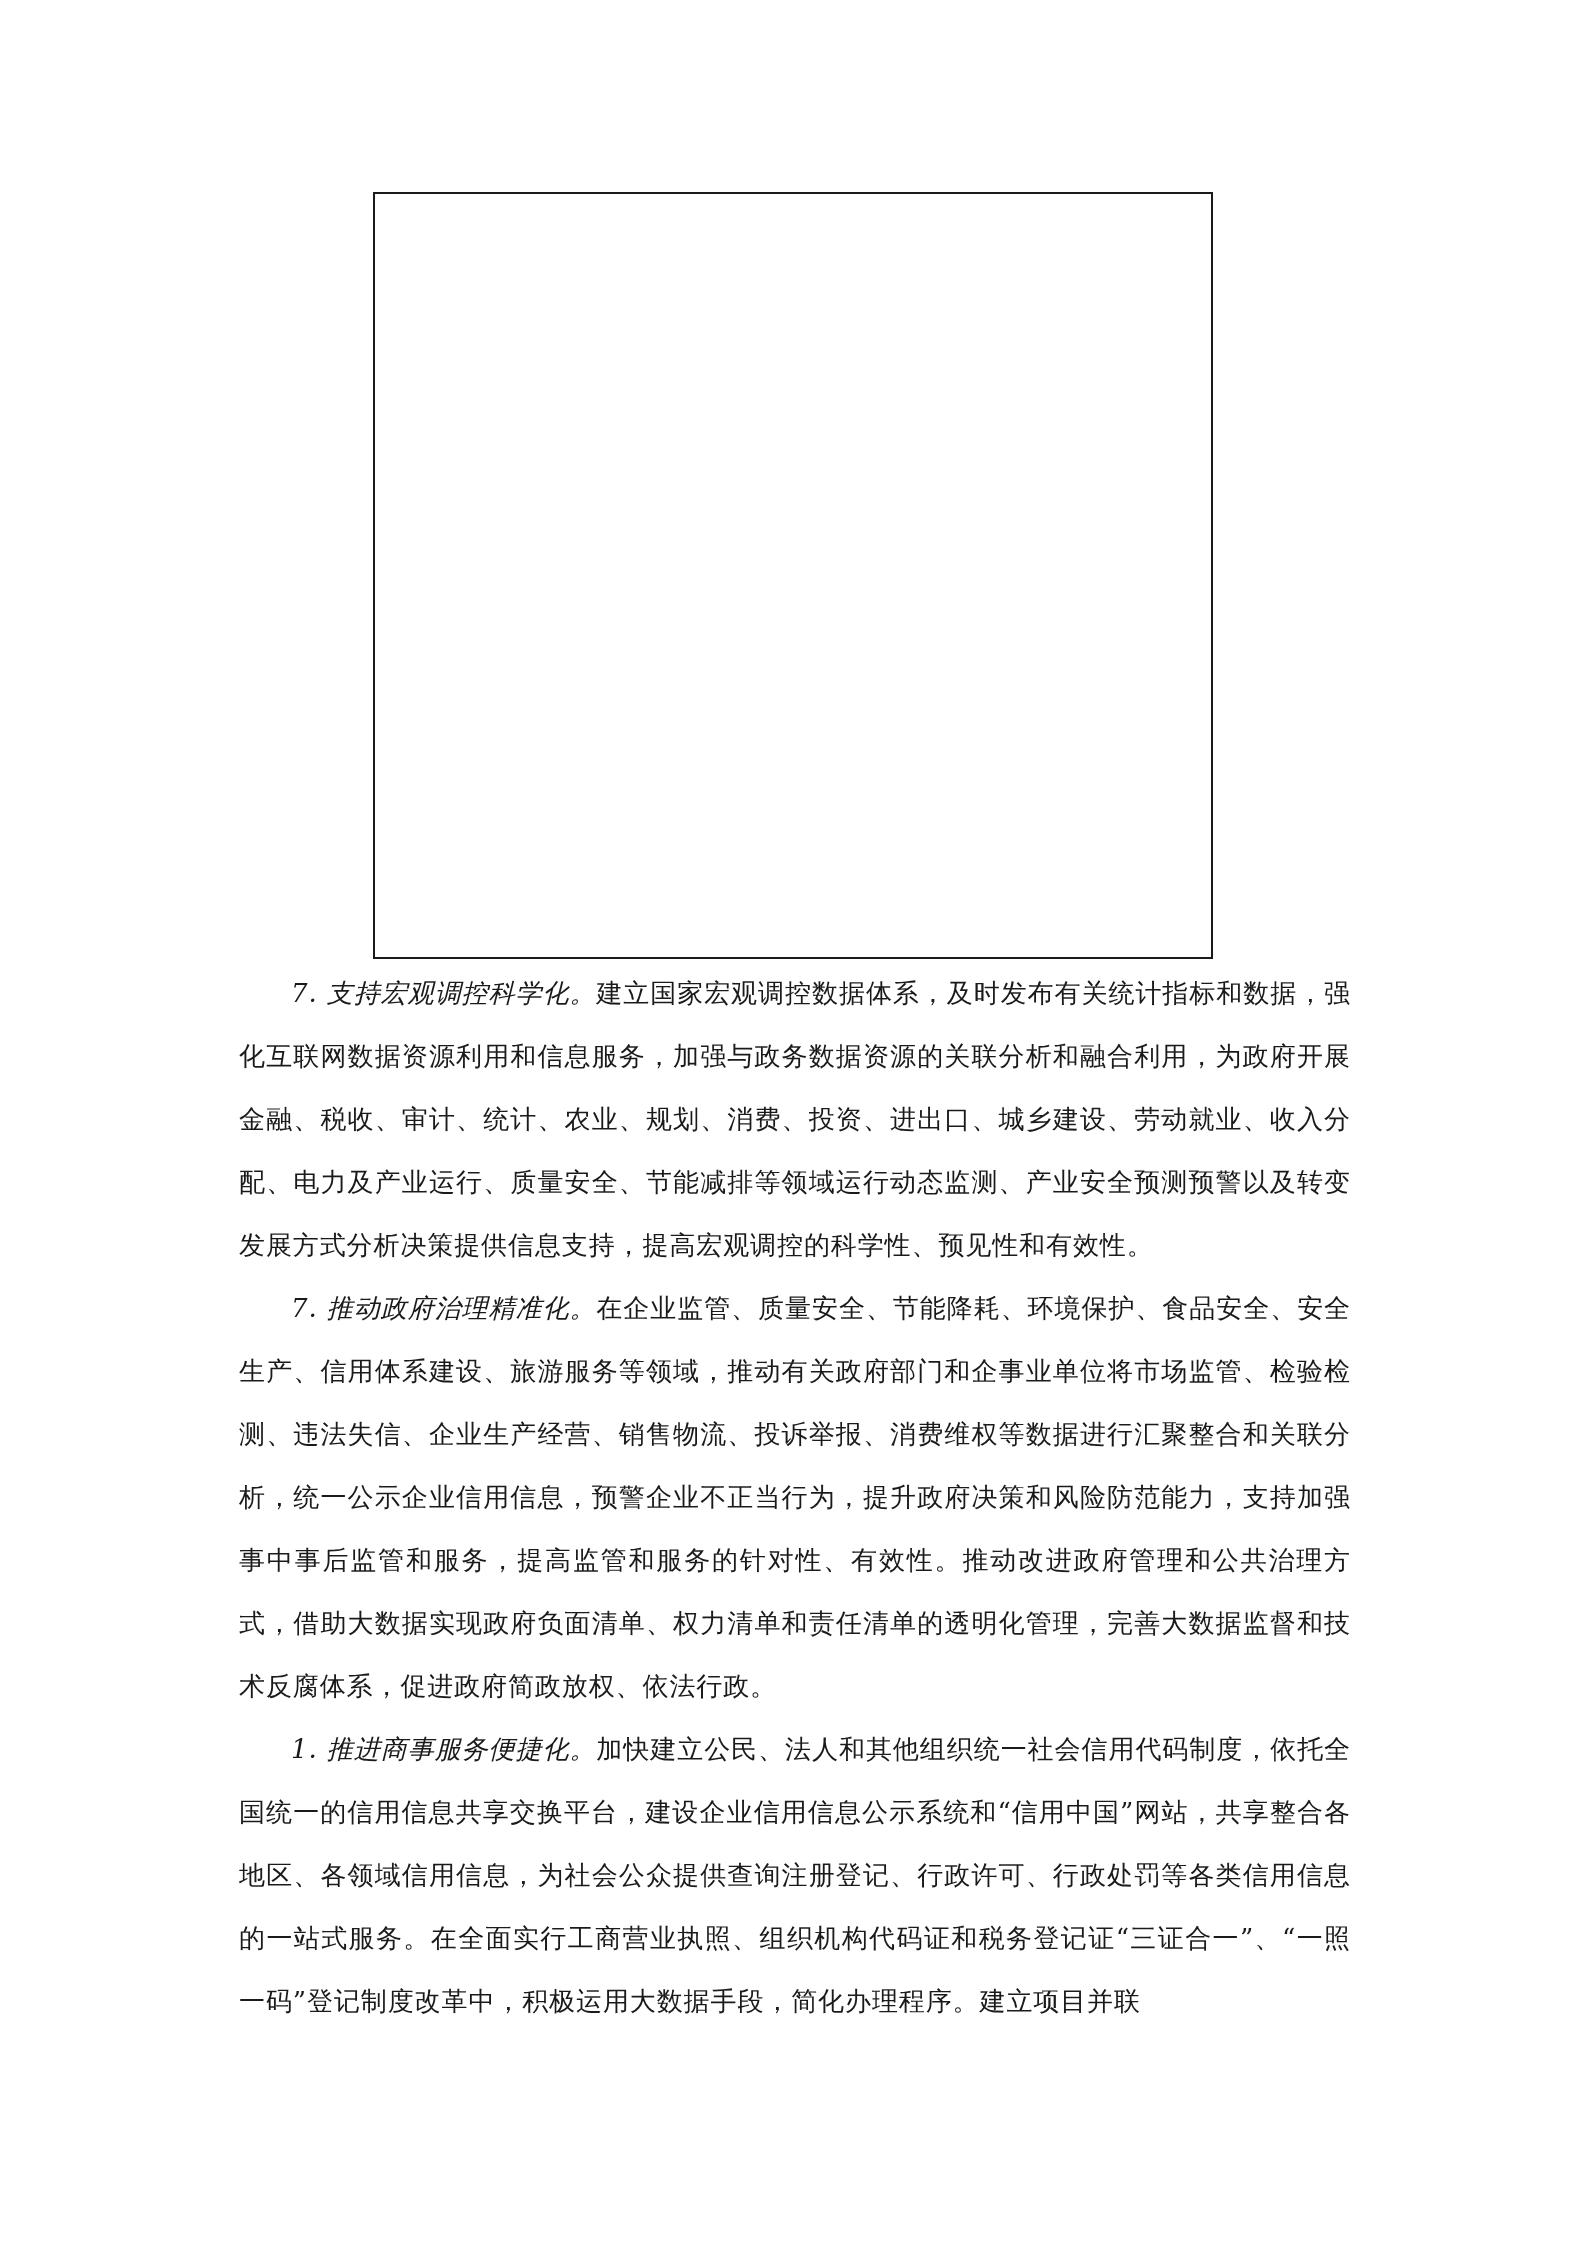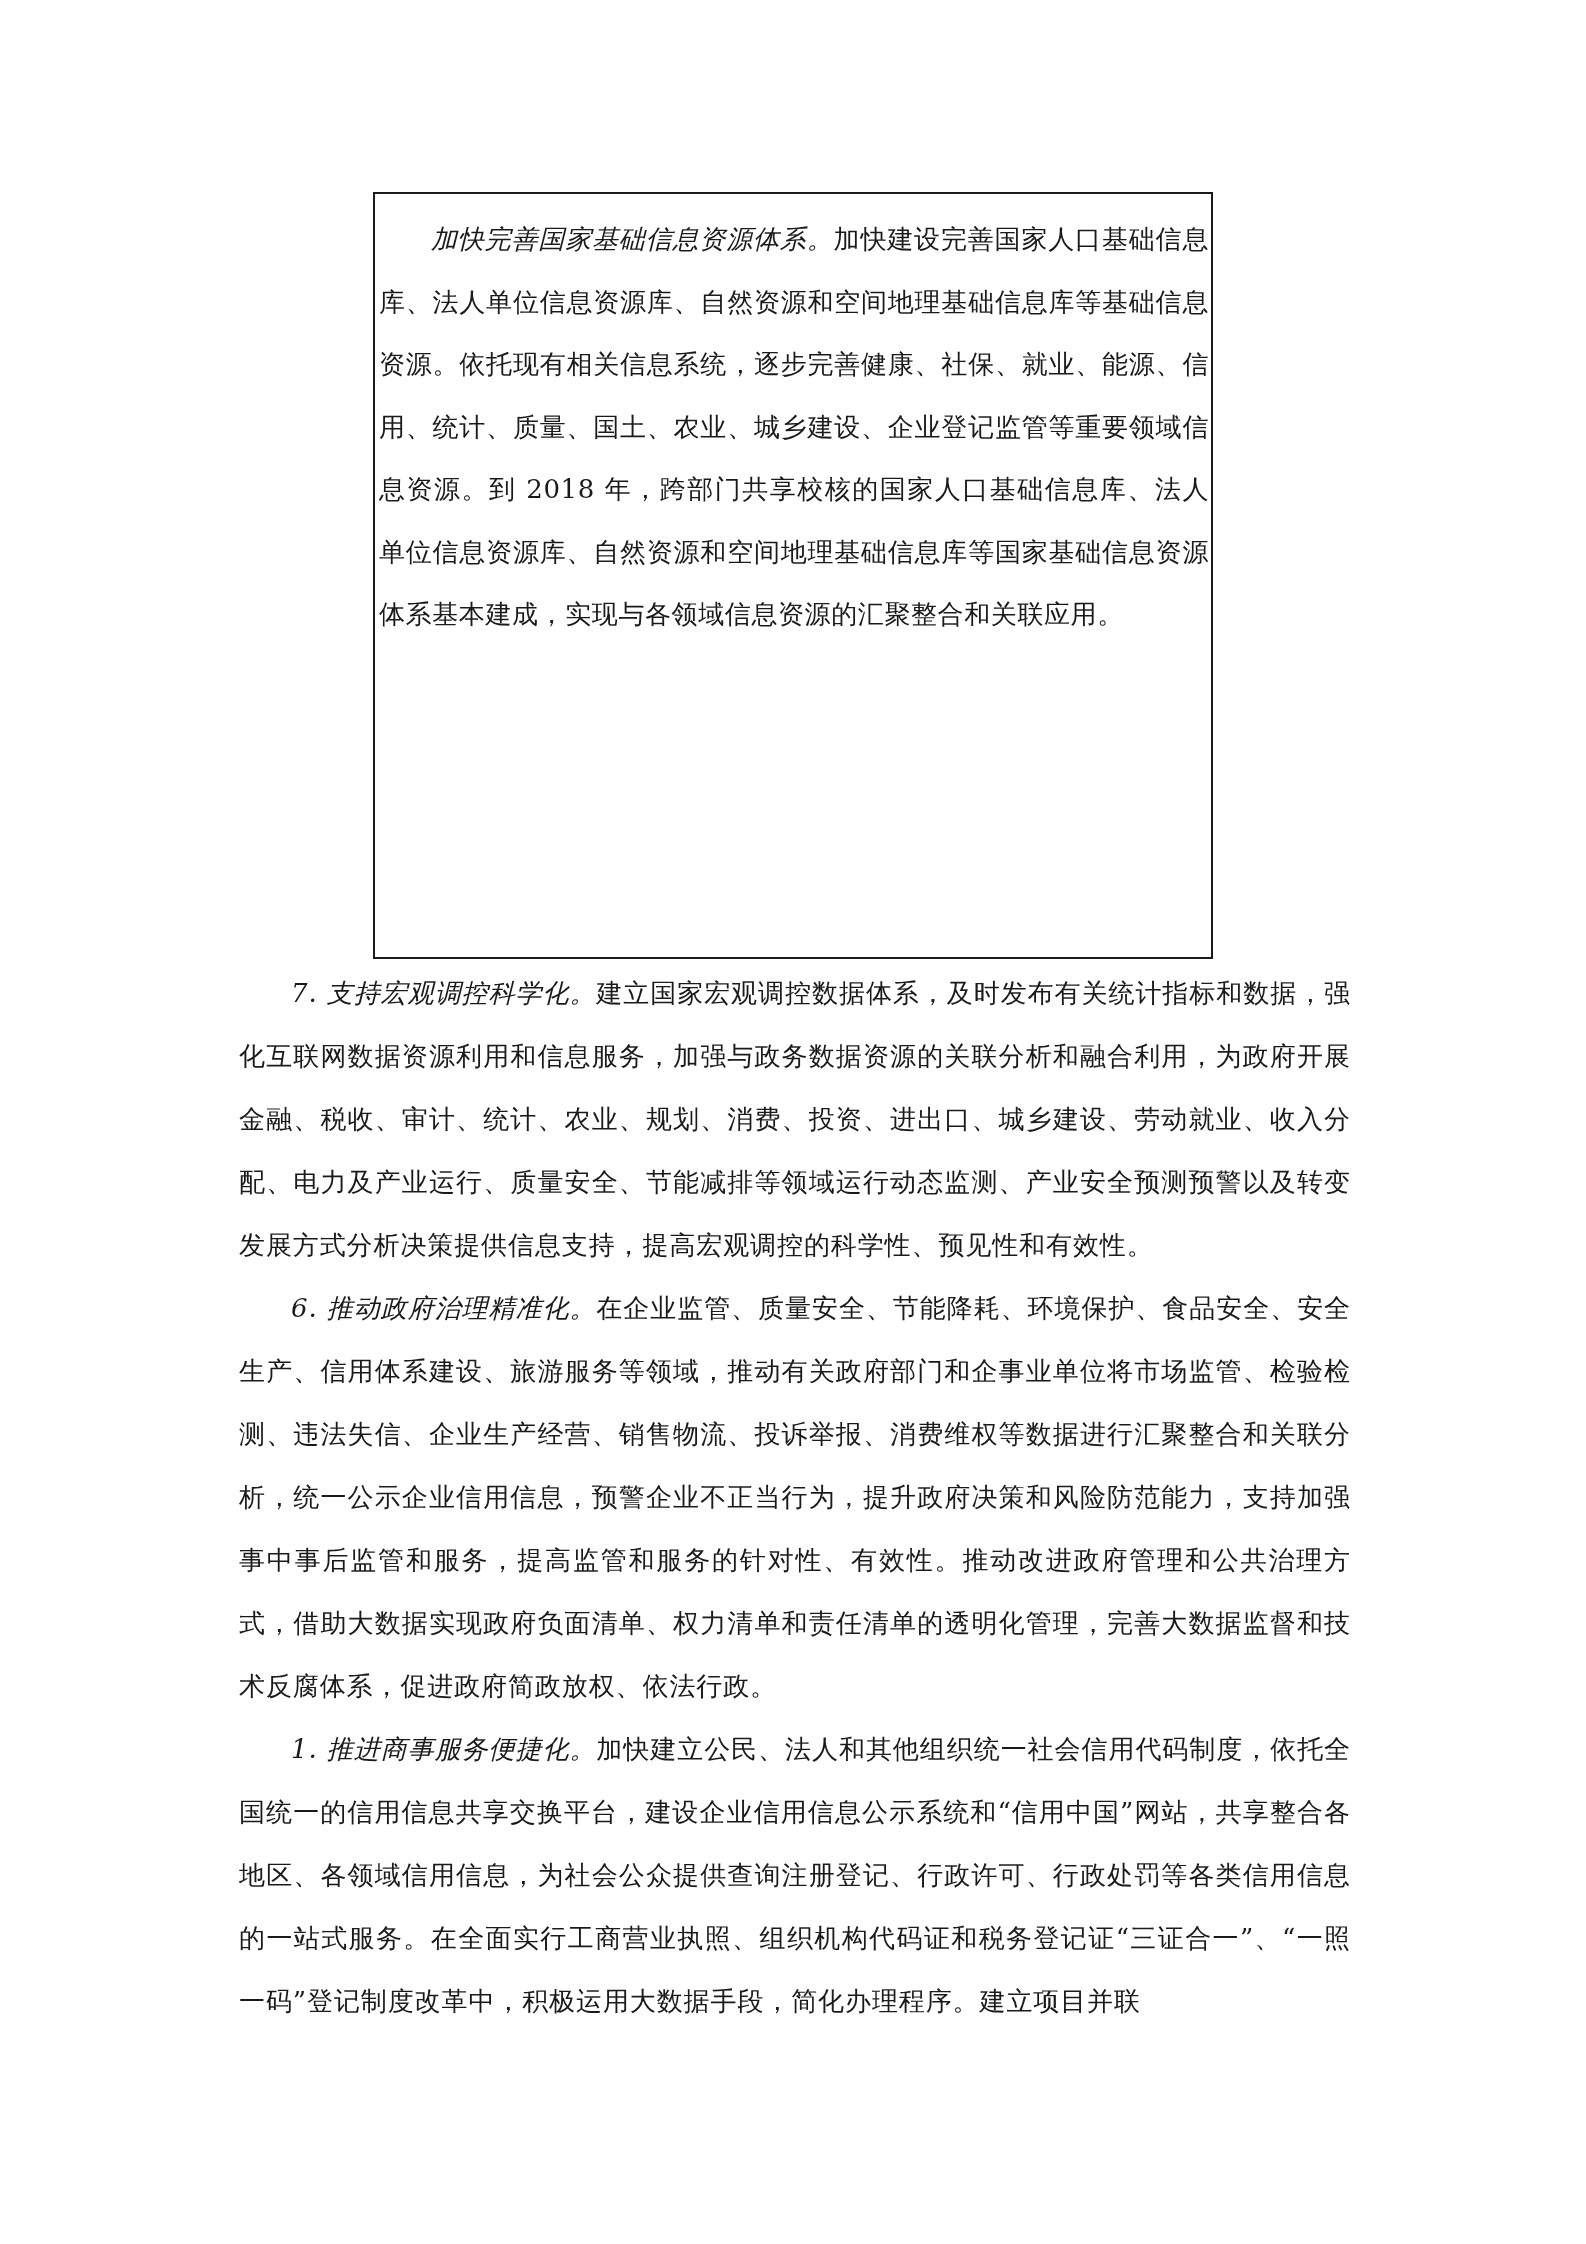--- a/index.html
+++ b/index.html
@@ -56,22 +56,21 @@
       font-family: "DejaVu Serif", "Liberation Serif", serif;
       font-style: italic;
     }
   </style>
 </head>
 <body>
 
 <div class="page">
 
   <div class="box">
-    <p><span class="lead">加快完善国家基础信息资源体系。</span><span>加快建设完善国家人口基础信息库、法人单位信息资源库、自然资源和空间地理基础信息库等基础信息资源。依托现有相关信息系统，逐步完善健康、社保、就业、能源、信用、统计、质量、国土、农业、城乡建设、企业登记监管等重要领域信息资源。到 2018 年，跨部门共享校核的国家人口基础信息库、法人单位信息资源库、自然资源和空间地理基础信息库等国家基础信息资源体系基本建成，实现与各领域信息资源的汇聚整合和关联应用。</span></p>
   </div>
 
   <div class="body-text">
     <p><span class="lead">7. 支持宏观调控科学化。</span><span>建立国家宏观调控数据体系，及时发布有关统计指标和数据，强化互联网数据资源利用和信息服务，加强与政务数据资源的关联分析和融合利用，为政府开展金融、税收、审计、统计、农业、规划、消费、投资、进出口、城乡建设、劳动就业、收入分配、电力及产业运行、质量安全、节能减排等领域运行动态监测、产业安全预测预警以及转变发展方式分析决策提供信息支持，提高宏观调控的科学性、预见性和有效性。</span></p>
-    <p><span class="lead">6. 推动政府治理精准化。</span><span>在企业监管、质量安全、节能降耗、环境保护、食品安全、安全生产、信用体系建设、旅游服务等领域，推动有关政府部门和企事业单位将市场监管、检验检测、违法失信、企业生产经营、销售物流、投诉举报、消费维权等数据进行汇聚整合和关联分析，统一公示企业信用信息，预警企业不正当行为，提升政府决策和风险防范能力，支持加强事中事后监管和服务，提高监管和服务的针对性、有效性。推动改进政府管理和公共治理方式，借助大数据实现政府负面清单、权力清单和责任清单的透明化管理，完善大数据监督和技术反腐体系，促进政府简政放权、依法行政。</span></p>
+    <p><span class="lead">7. 推动政府治理精准化。</span><span>在企业监管、质量安全、节能降耗、环境保护、食品安全、安全生产、信用体系建设、旅游服务等领域，推动有关政府部门和企事业单位将市场监管、检验检测、违法失信、企业生产经营、销售物流、投诉举报、消费维权等数据进行汇聚整合和关联分析，统一公示企业信用信息，预警企业不正当行为，提升政府决策和风险防范能力，支持加强事中事后监管和服务，提高监管和服务的针对性、有效性。推动改进政府管理和公共治理方式，借助大数据实现政府负面清单、权力清单和责任清单的透明化管理，完善大数据监督和技术反腐体系，促进政府简政放权、依法行政。</span></p>
     <p><span class="lead">1. 推进商事服务便捷化。</span><span>加快建立公民、法人和其他组织统一社会信用代码制度，依托全国统一的信用信息共享交换平台，建设企业信用信息公示系统和“信用中国”网站，共享整合各地区、各领域信用信息，为社会公众提供查询注册登记、行政许可、行政处罚等各类信用信息的一站式服务。在全面实行工商营业执照、组织机构代码证和税务登记证“三证合一”、“一照一码”登记制度改革中，积极运用大数据手段，简化办理程序。建立项目并联</span></p>
   </div>
 
 </div>
 
 </body></html>

